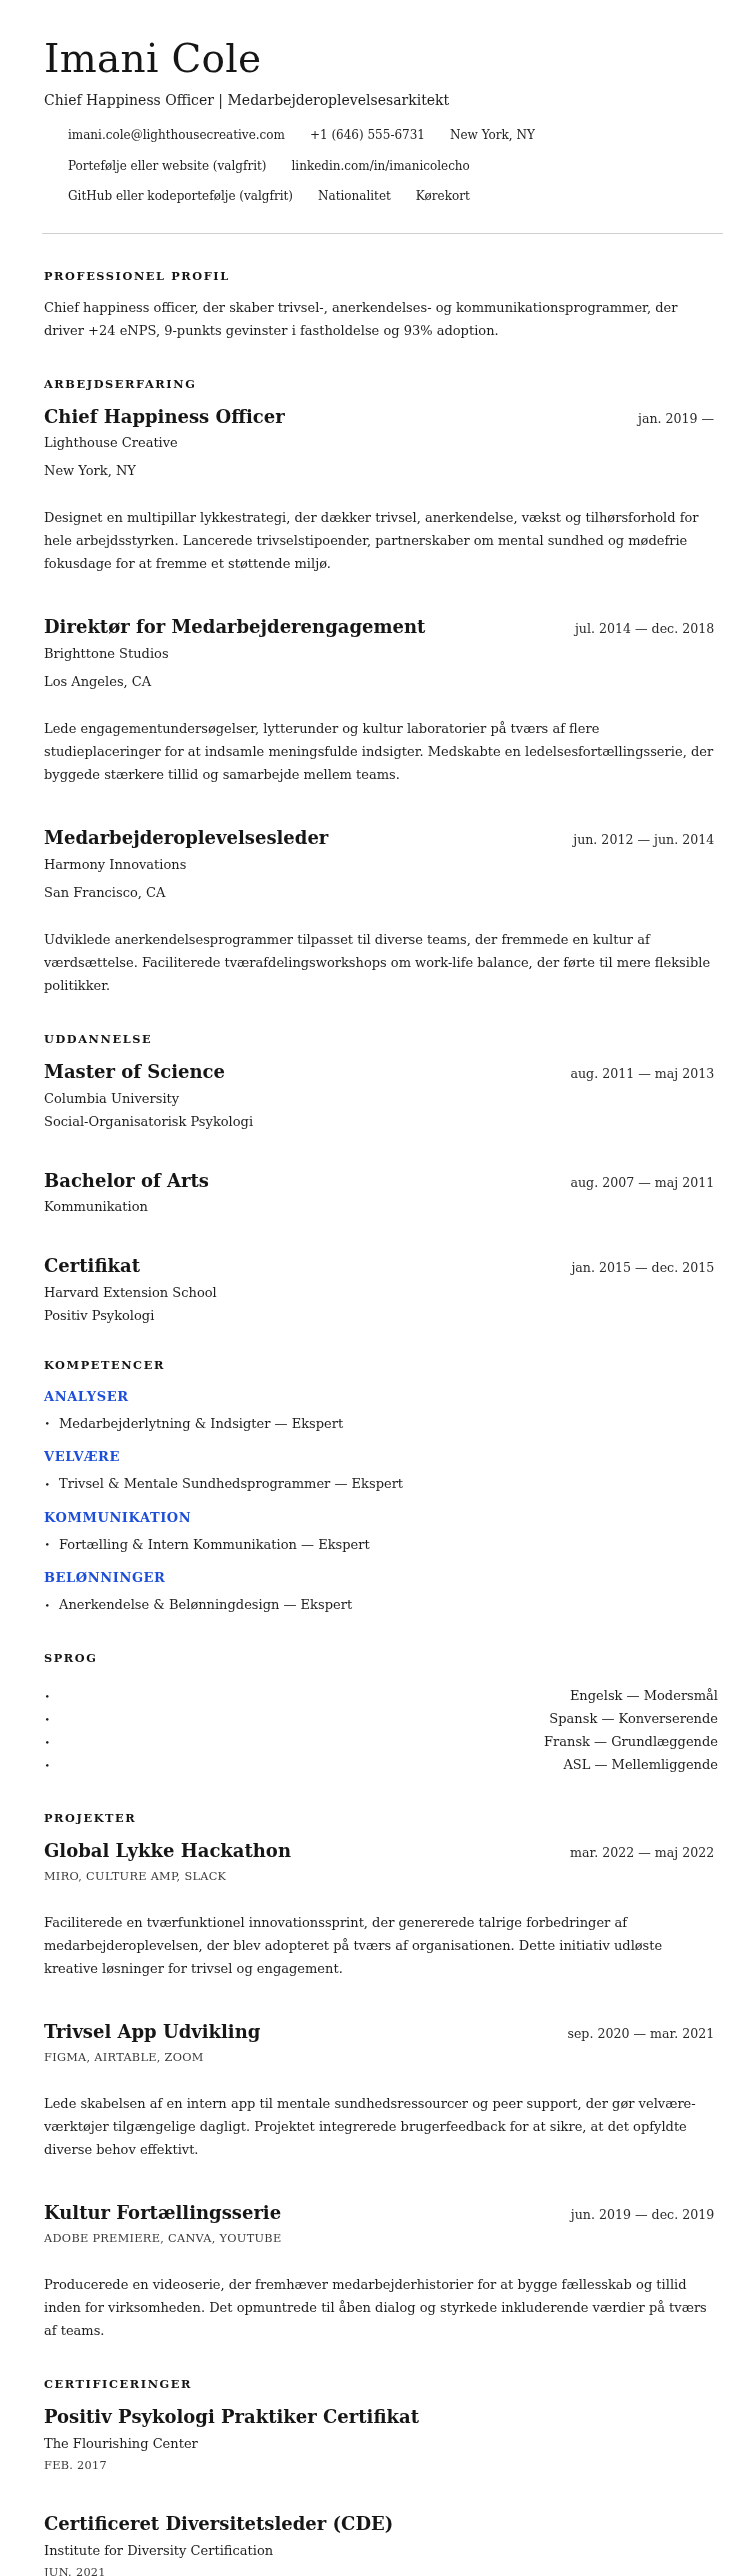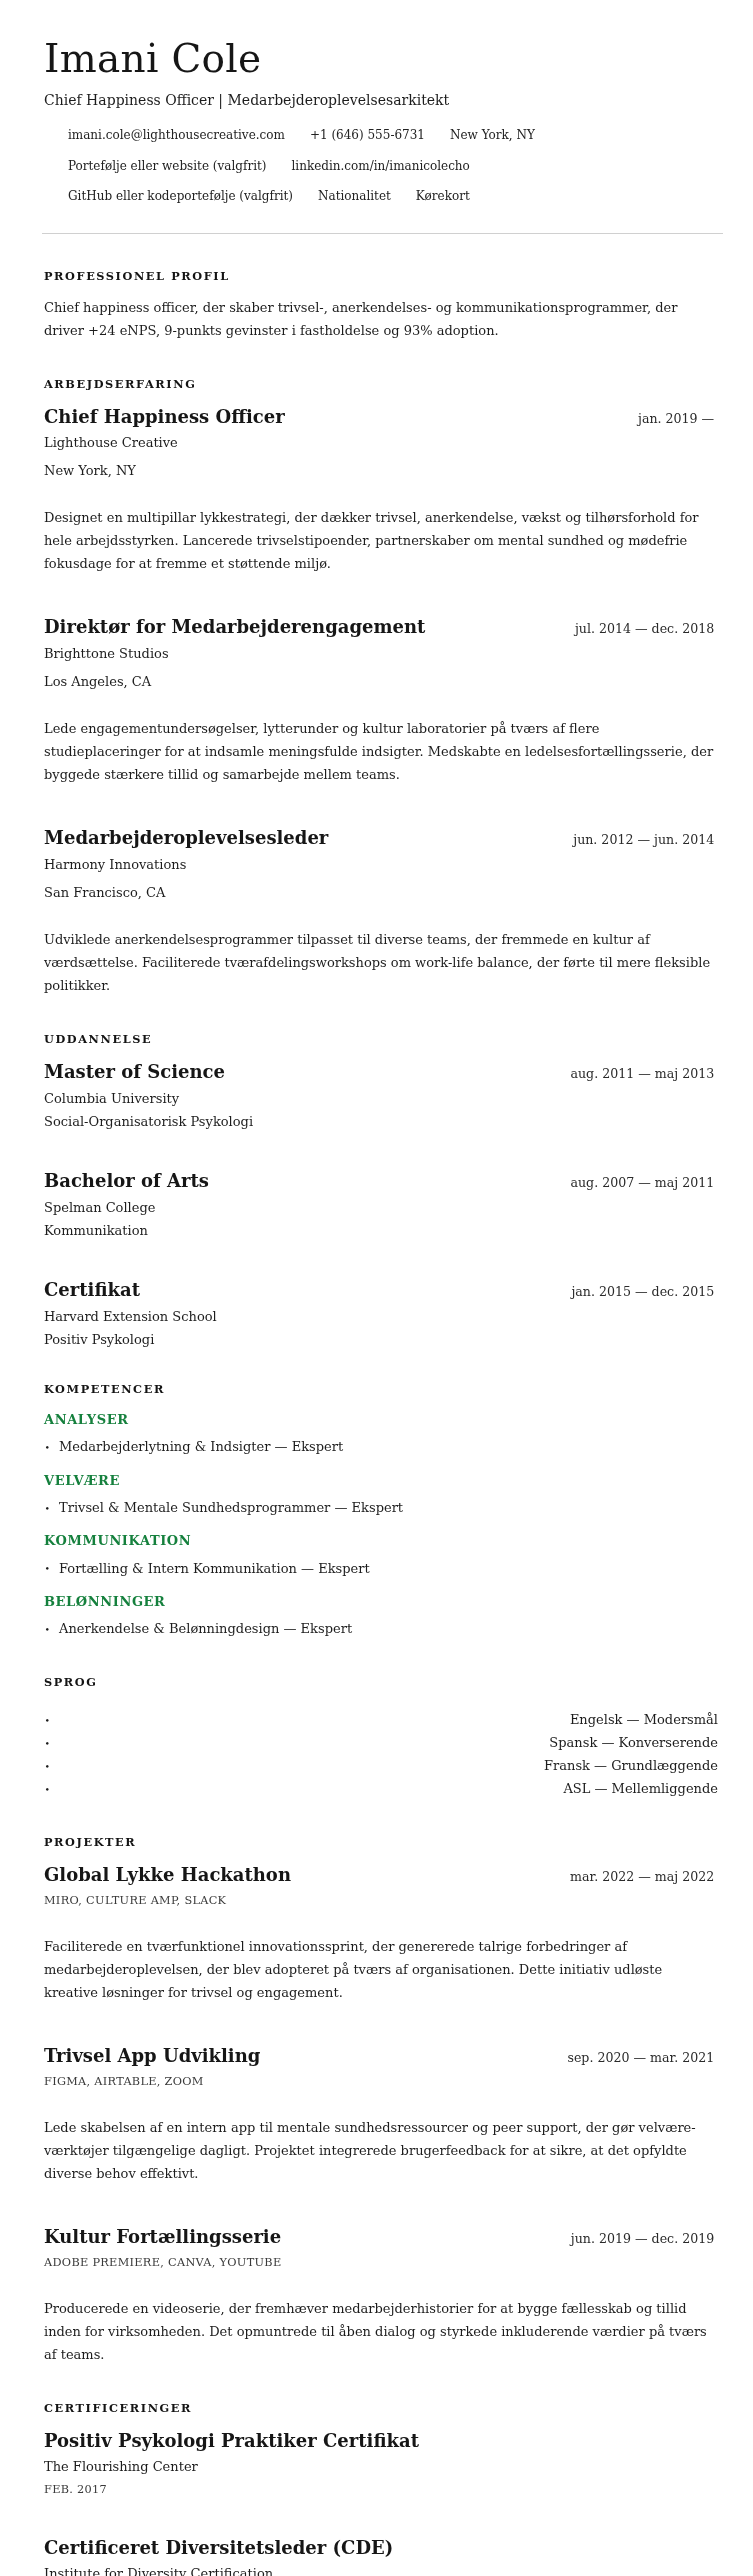--- a/index.html
+++ b/index.html
@@ -108,21 +108,21 @@
   .cert-date { margin-top: 8.2px; }
 
   
   .skill-groups { margin-top: 16.3px; }
   .skill-group + .skill-group { margin-top: 14.4px; }
   .skill-group-title {
     margin: 0;
     font-size: 13px;
     font-weight: 700;
     letter-spacing: 0.6px;
-    color: #15803d;
+    color: #1d4ed8;
   }
 
   
   .bullet-list {
     list-style: none;
     margin: 8.2px 0 0 0;
     padding: 0;
   }
   .bullet-list li {
     position: relative;
@@ -222,21 +222,20 @@
           </div>
           <div class="entry-school">Columbia University</div>
           <div class="entry-field">Social-Organisatorisk Psykologi</div>
         </article>
 
         <article class="entry">
           <div class="entry-head">
             <h3 class="entry-title">Bachelor of Arts</h3>
             <span class="entry-date">aug. 2007 — maj 2011</span>
           </div>
-          <div class="entry-school">Spelman College</div>
           <div class="entry-field">Kommunikation</div>
         </article>
 
         <article class="entry">
           <div class="entry-head">
             <h3 class="entry-title">Certifikat</h3>
             <span class="entry-date">jan. 2015 — dec. 2015</span>
           </div>
           <div class="entry-school">Harvard Extension School</div>
           <div class="entry-field">Positiv Psykologi</div>

